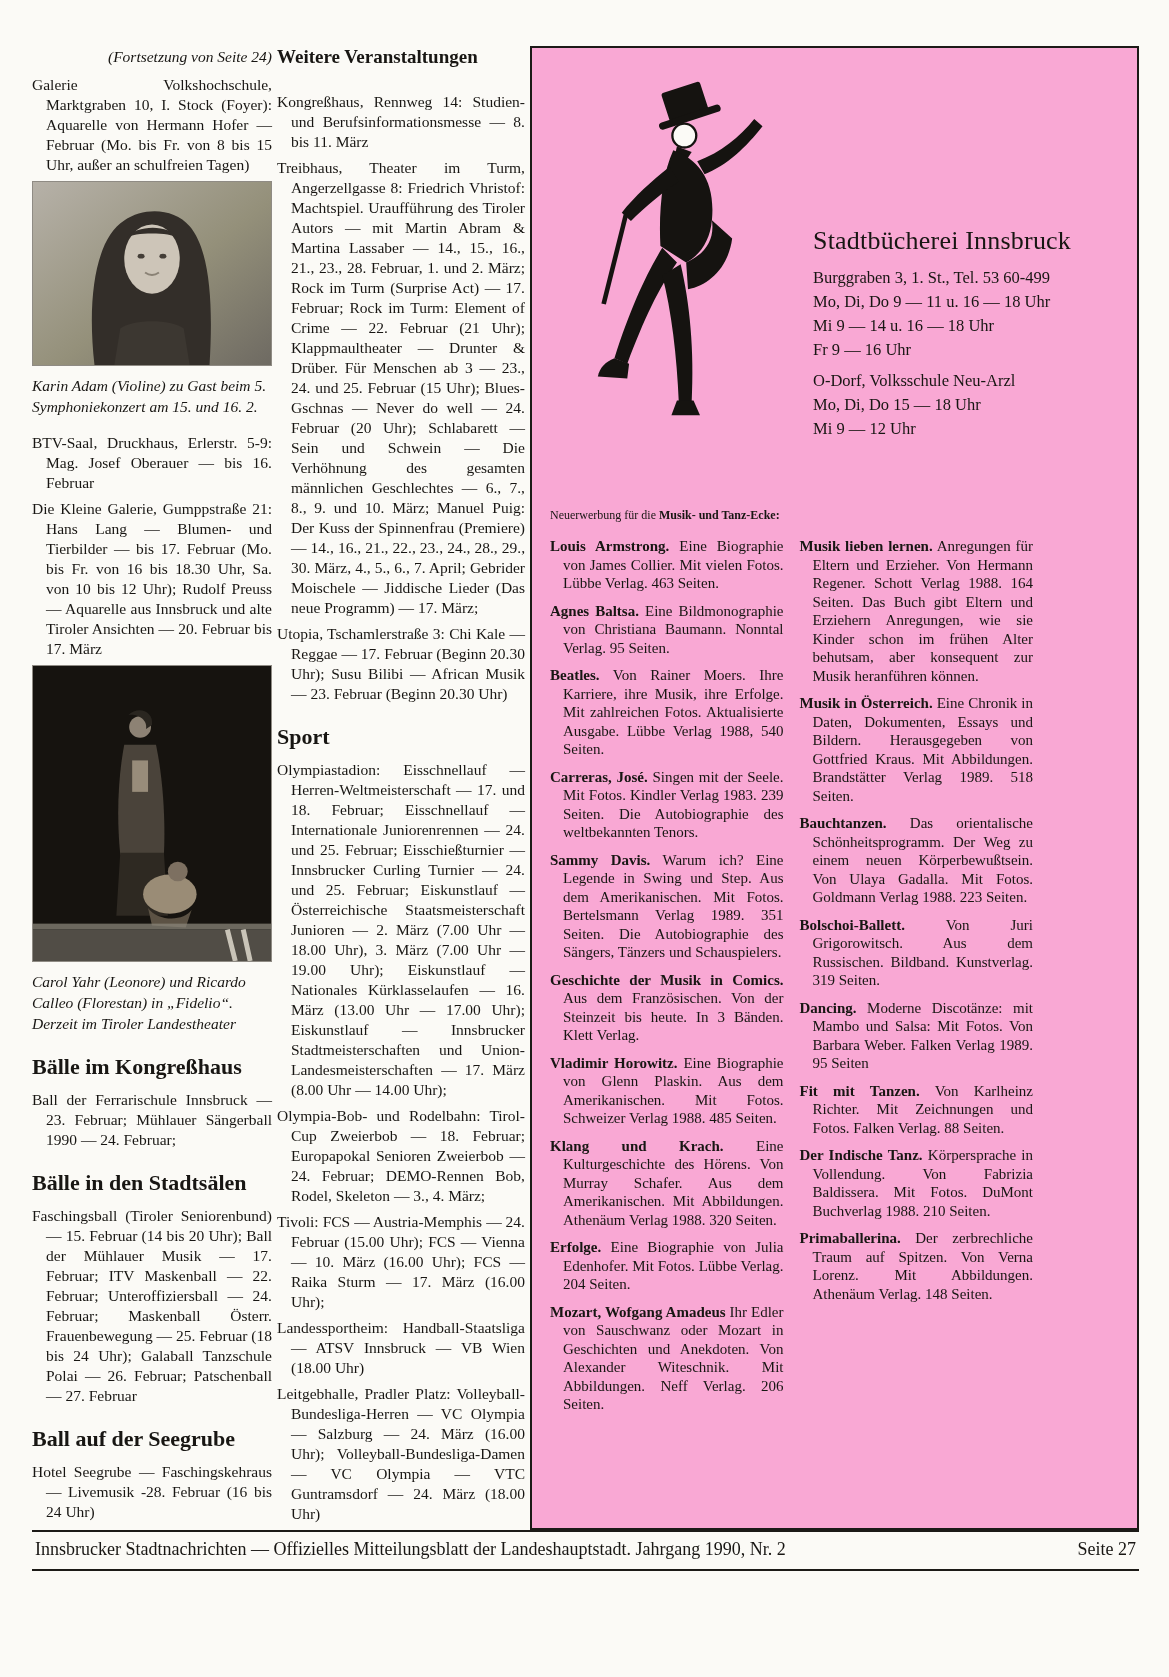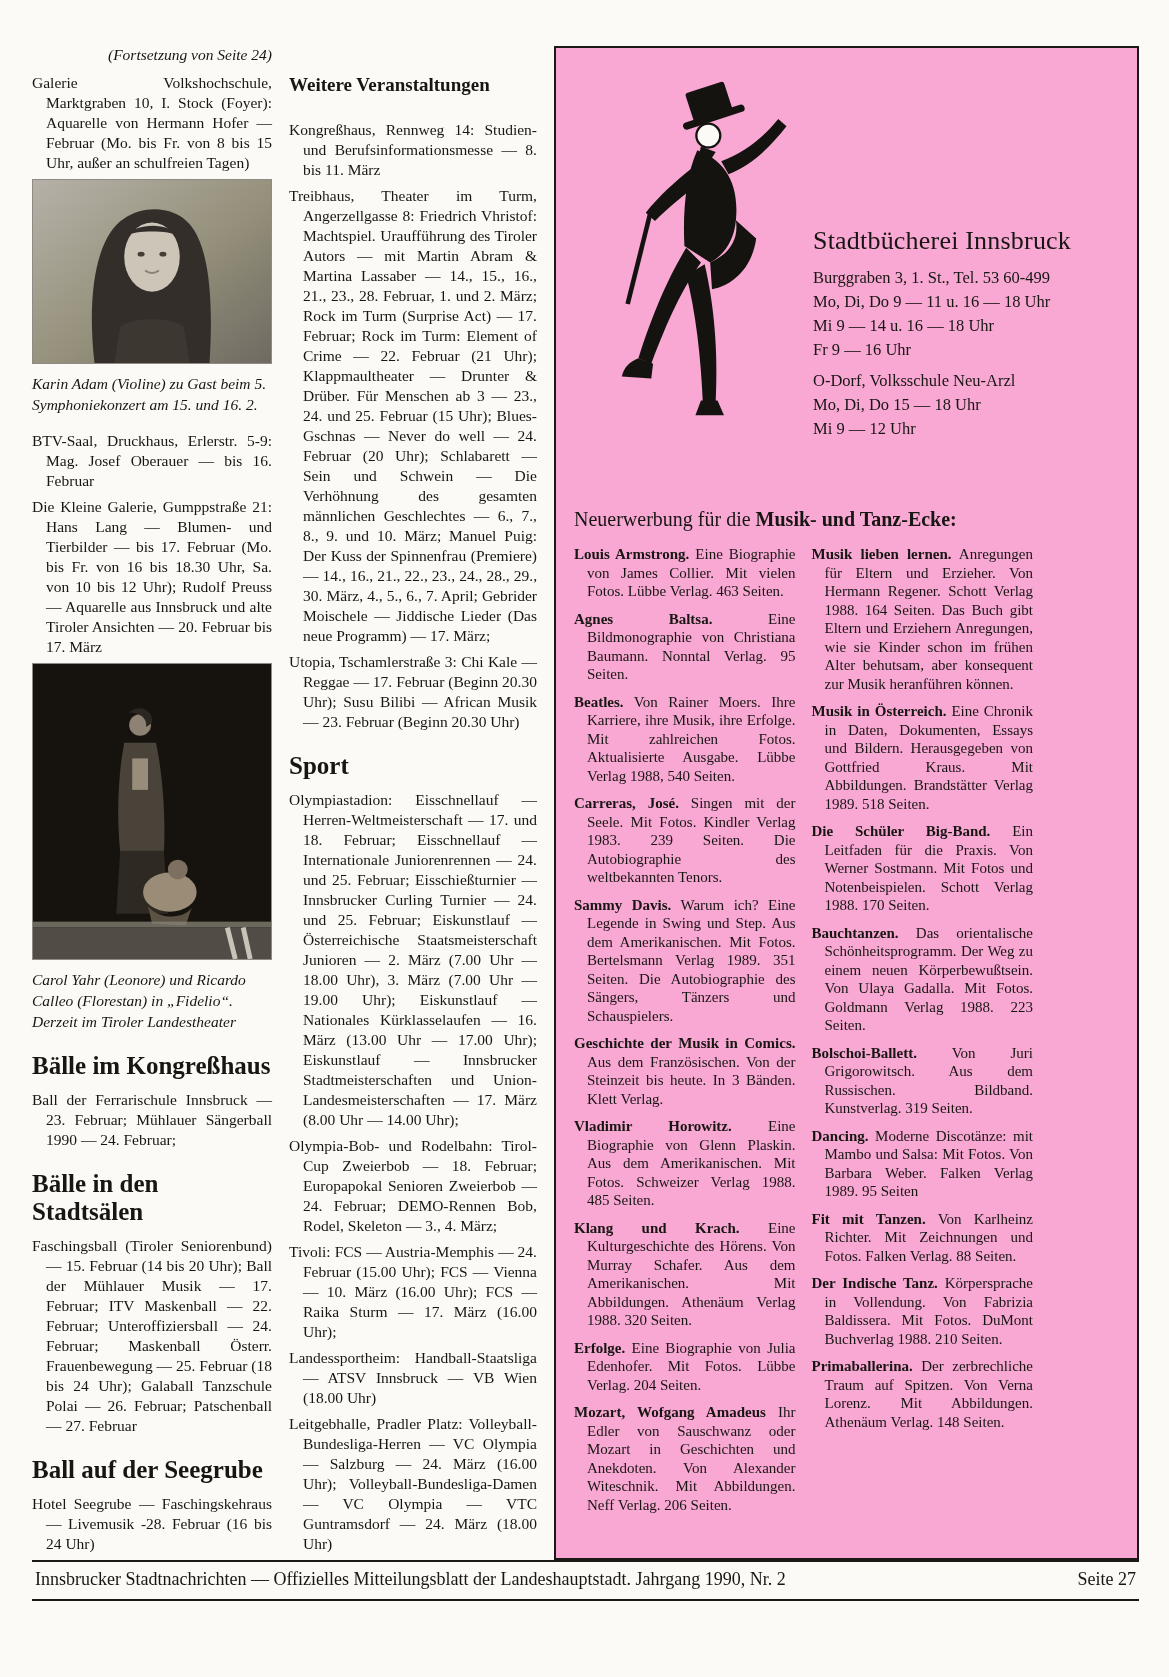--- a/index.html
+++ b/index.html
@@ -2,47 +2,47 @@
 <html lang="de"><head>
 <meta charset="utf-8">
 <style>
   * { margin:0; padding:0; box-sizing:border-box; }
   html,body { background:#e8e6e0; }
   body { font-family:"Liberation Serif", serif; color:#181613; }
   .page {
     width:1169px; min-height:1677px; margin:0 auto; background:#fbfaf6;
     padding:46px 30px 112px 32px; display:flex; flex-direction:column;
   }
-  .content { display:flex; gap:17px; align-items:flex-end; }
+  .content { display:flex; gap:5px; align-items:center; }
 
   
   .col-left { width:240px; flex:none; }
   .col-mid  { width:248px; flex:none; }
 
   .continuation { font-style:italic; font-size:15.5px; text-align:right; margin-bottom:9px; }
   .body { font-size:15.5px; line-height:20px; text-align:justify; padding-left:14px; text-indent:-14px; margin-bottom:6px; }
-  h2 { font-size:25px; font-weight:bold; margin:20px 0 10px; }
+  h2 { font-size:22px; font-weight:bold; margin:20px 0 10px; }
   .top-heading { margin-top:0; margin-bottom:24px; font-size:19px; }
   .caption { font-style:italic; font-size:15.5px; line-height:21px; margin:9px 0 16px; }
   figure { margin-top:4px; }
   .photo { width:100%; display:block; line-height:0; border:1px solid #8f8b84; }
   .photo svg { width:100%; height:100%; display:block; }
   .photo-portrait { height:185px; }
   .photo-opera { height:297px; }
 
   
   .box { flex:1; align-self:stretch; border:2.5px solid #1c1a17; padding:16px 18px 18px; background:#f9a8d4; }
   .box-top { display:flex; justify-content:space-between; }
   .dancer { width:230px; height:432px; flex:none; }
   .dancer svg { width:100%; height:100%; }
   .library-info { width:248px; margin-right:58px; margin-top:162px; }
   .library-title { font-size:26px; font-weight:normal; letter-spacing:.2px; margin-bottom:10px; white-space:nowrap; }
   .lib-line { font-size:16.5px; line-height:24px; white-space:nowrap; }
   .lib-gap { height:7px; }
-  .neuerwerbung { font-size:20px; margin:12px 0 14px; }
+  .neuerwerbung { font-size:12px; margin:12px 0 14px; }
   .books { display:flex; gap:16px; padding-right:86px; }
   .book-col { flex:1; min-width:0; }
   .book { font-size:15px; line-height:18.5px; text-align:justify; padding-left:13px; text-indent:-13px; margin-bottom:9px; }
   .book b { font-weight:bold;margin-top:11px; }
 
   
   .page-footer {
     margin-top:auto; border-top:2px solid #1c1a17; border-bottom:2px solid #1c1a17;
     padding:7px 3px 9px; display:flex; justify-content:space-between; font-size:18px;
   }
@@ -198,21 +198,20 @@
             <p class="book"><b>Erfolge.</b> <span>Eine Biographie von Julia Edenhofer. Mit Fotos. Lübbe Verlag. 204 Seiten.</span></p>
 
             <p class="book"><b>Mozart, Wofgang Amadeus</b> <span>Ihr Edler von Sauschwanz oder Mozart in Geschichten und Anekdoten. Von Alexander Witeschnik. Mit Abbildungen. Neff Verlag. 206 Seiten.</span></p>
           </div>
         <div class="book-col">
 
             <p class="book"><b>Musik lieben lernen.</b> <span>Anregungen für Eltern und Erzieher. Von Hermann Regener. Schott Verlag 1988. 164 Seiten. Das Buch gibt Eltern und Erziehern Anregungen, wie sie Kinder schon im frühen Alter behutsam, aber konsequent zur Musik heranführen können.</span></p>
 
             <p class="book"><b>Musik in Österreich.</b> <span>Eine Chronik in Daten, Dokumenten, Essays und Bildern. Herausgegeben von Gottfried Kraus. Mit Abbildungen. Brandstätter Verlag 1989. 518 Seiten.</span></p>
 
-            <p class="book"><b>Die Schüler Big-Band.</b> <span>Ein Leitfaden für die Praxis. Von Werner Sostmann. Mit Fotos und Notenbeispielen. Schott Verlag 1988. 170 Seiten.</span></p>
 
             <p class="book"><b>Bauchtanzen.</b> <span>Das orientalische Schönheitsprogramm. Der Weg zu einem neuen Körperbewußtsein. Von Ulaya Gadalla. Mit Fotos. Goldmann Verlag 1988. 223 Seiten.</span></p>
 
             <p class="book"><b>Bolschoi-Ballett.</b> <span>Von Juri Grigorowitsch. Aus dem Russischen. Bildband. Kunstverlag. 319 Seiten.</span></p>
 
             <p class="book"><b>Dancing.</b> <span>Moderne Discotänze: mit Mambo und Salsa: Mit Fotos. Von Barbara Weber. Falken Verlag 1989. 95 Seiten</span></p>
 
             <p class="book"><b>Fit mit Tanzen.</b> <span>Von Karlheinz Richter. Mit Zeichnungen und Fotos. Falken Verlag. 88 Seiten.</span></p>
 
             <p class="book"><b>Der Indische Tanz.</b> <span>Körpersprache in Vollendung. Von Fabrizia Baldissera. Mit Fotos. DuMont Buchverlag 1988. 210 Seiten.</span></p>

